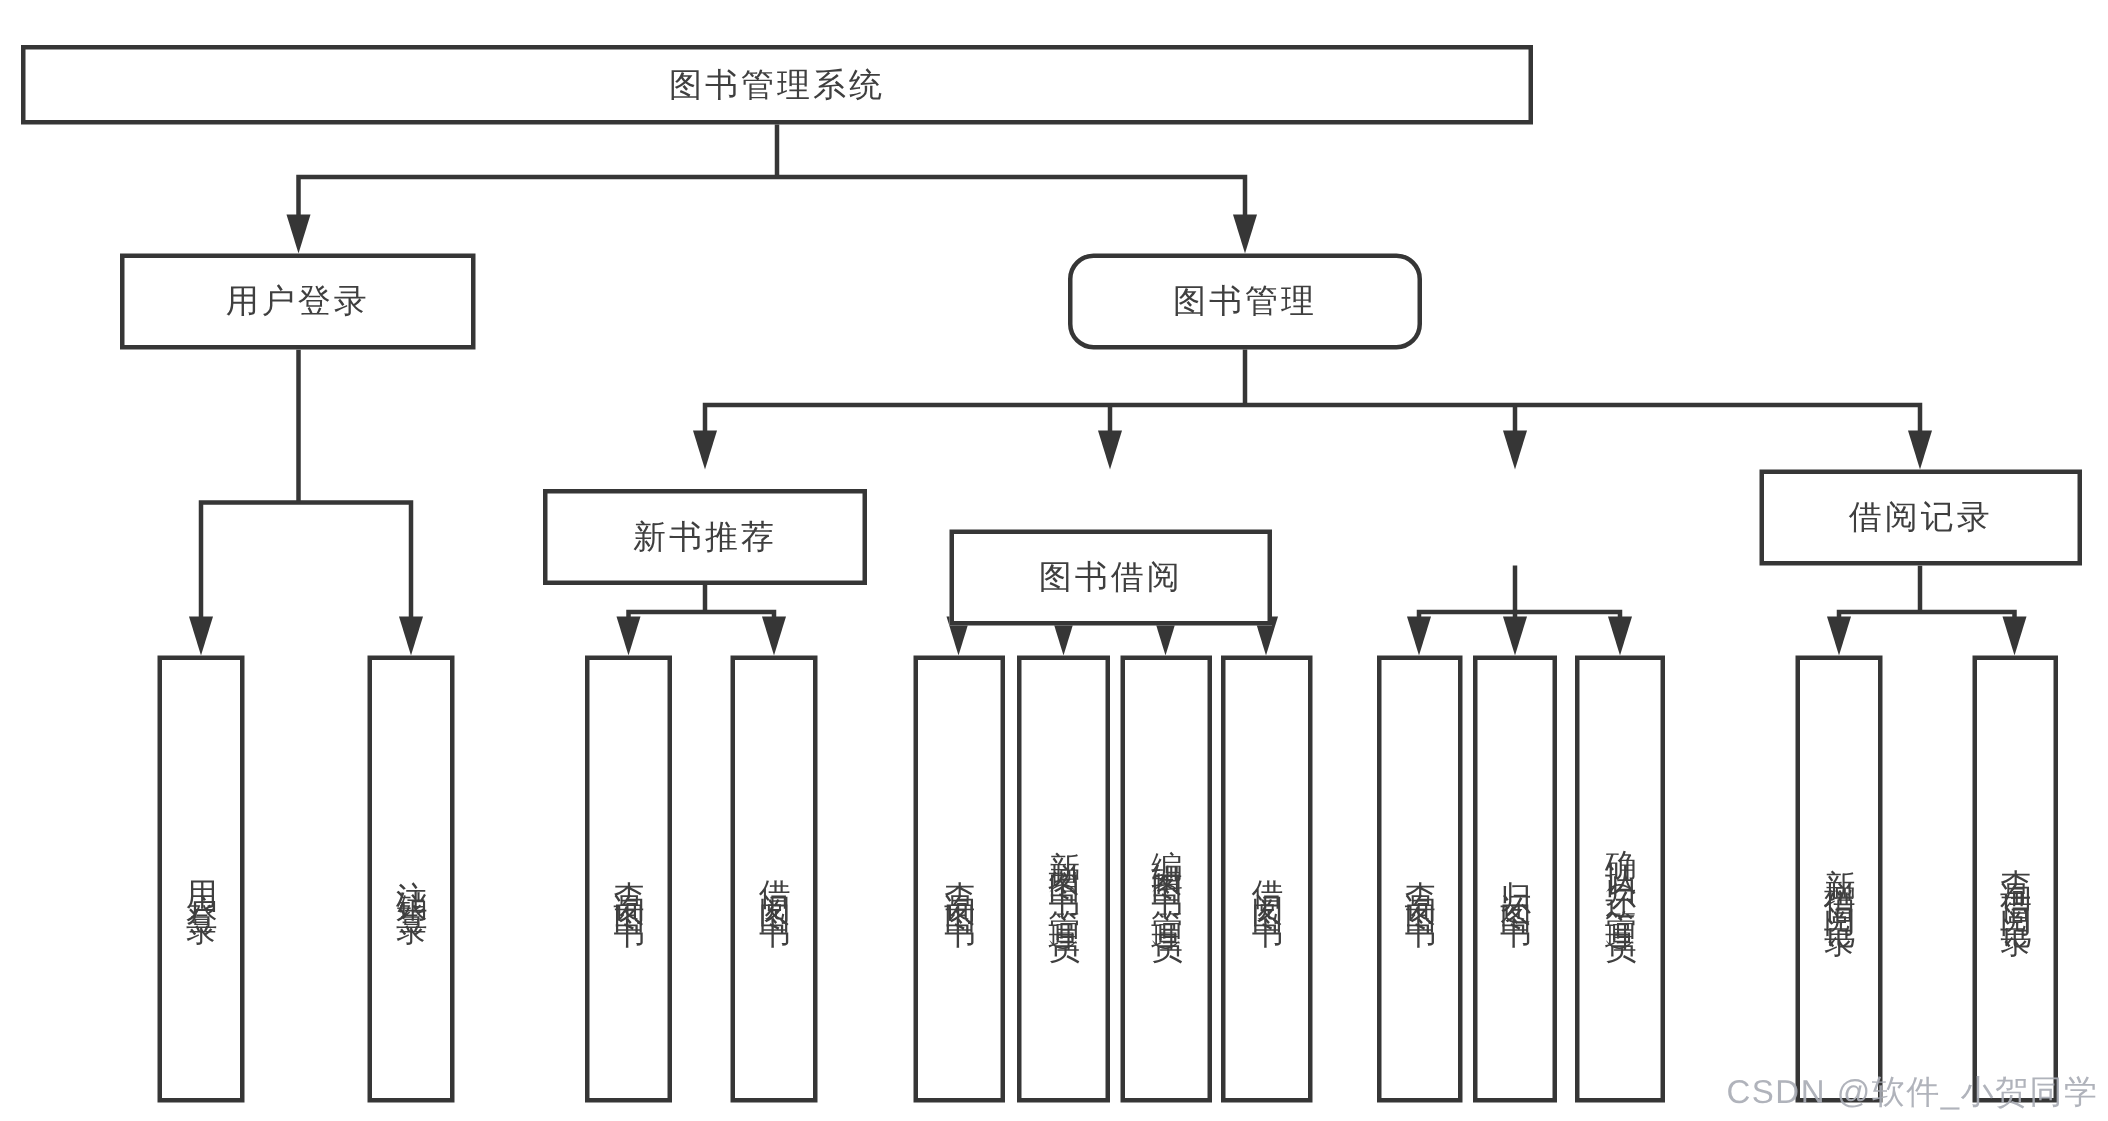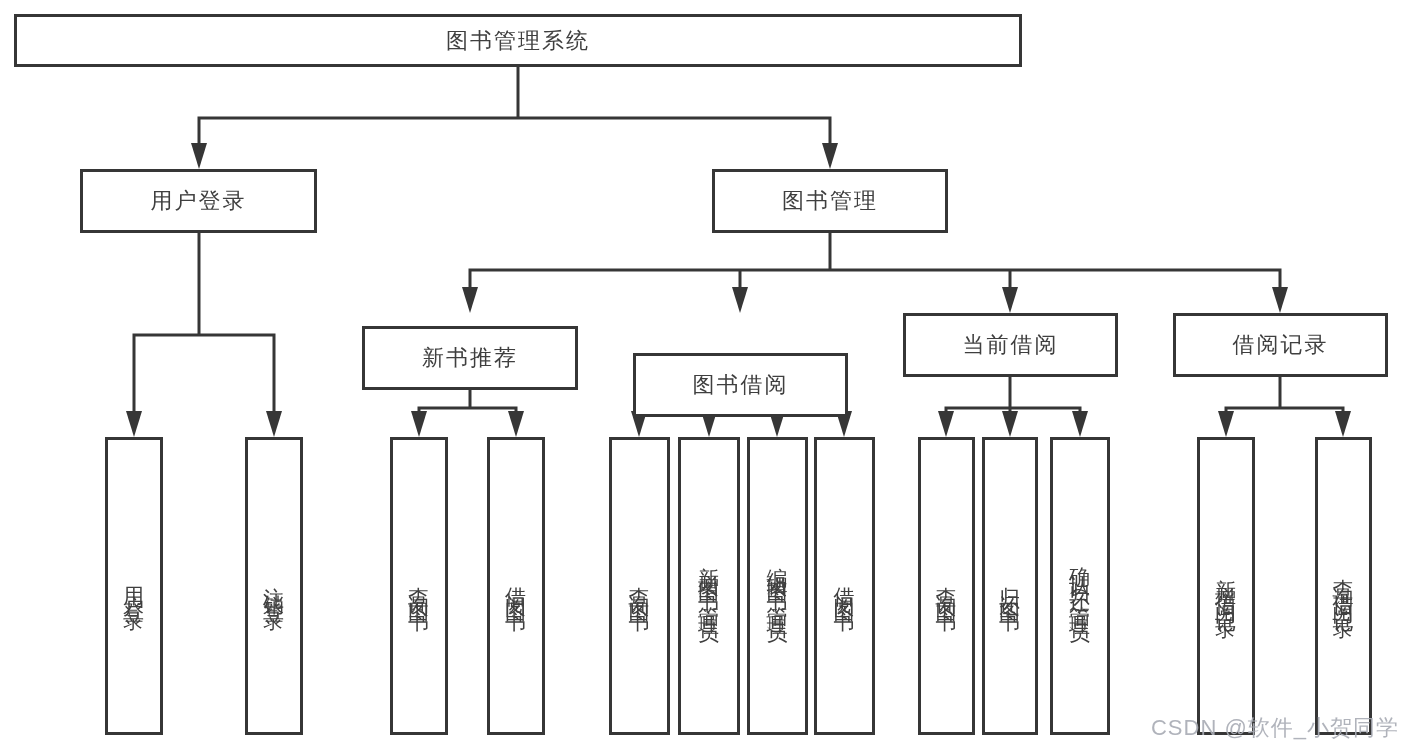--- a/index.html
+++ b/index.html
@@ -103,28 +103,27 @@
       <polygon points="769,411 785,411 777,437"></polygon>
       <polygon points="836,411 852,411 844,437"></polygon>
       <polygon points="938,411 954,411 946,437"></polygon>
       <polygon points="1002,411 1018,411 1010,437"></polygon>
       <polygon points="1072,411 1088,411 1080,437"></polygon>
       <polygon points="1218,411 1234,411 1226,437"></polygon>
       <polygon points="1335,411 1351,411 1343,437"></polygon>
     </g>
   </svg>
 
-  <div class="hbox" style="left:14px; top:14px; width:1008px; height:53px;">图书管理系统</div>
+  <div class="hbox" style="left:14px; top:30px; width:1008px; height:53px;">图书管理系统</div>
 
   <div class="hbox" style="left:80px; top:169px; width:237px; height:64px;">用户登录</div>
-  <div class="hbox" style="left:712px; top:169px; width:236px; height:64px;">图书管理</div>
+  <div class="hbox" style="left:712px; top:169px; width:236px; height:64px;border-radius:17px;">图书管理</div>
 
   <div class="hbox" style="left:362px; top:313px; width:216px; height:64px;margin-top:13px;">新书推荐</div>
   <div class="hbox" style="left:633px; top:313px; width:215px; height:64px;margin-top:40px;">图书借阅</div>
-  <div class="hbox" style="left:903px; top:313px; width:215px; height:64px;">当前借阅</div>
   <div class="hbox" style="left:1173px; top:313px; width:215px; height:64px;">借阅记录</div>
 
   <div class="vbox" style="left:105px; top:437px; width:58px; height:298px;">用户登录</div>
   <div class="vbox" style="left:245px; top:437px; width:58px; height:298px;">注销登录</div>
 
   <div class="vbox" style="left:390px; top:437px; width:58px; height:298px;">查询图书</div>
   <div class="vbox" style="left:487px; top:437px; width:58px; height:298px;">借阅图书</div>
 
   <div class="vbox" style="left:609px; top:437px; width:61px; height:298px;">查询图书</div>
   <div class="vbox" style="left:678px; top:437px; width:62px; height:298px;">新增图书（管理员）</div>

